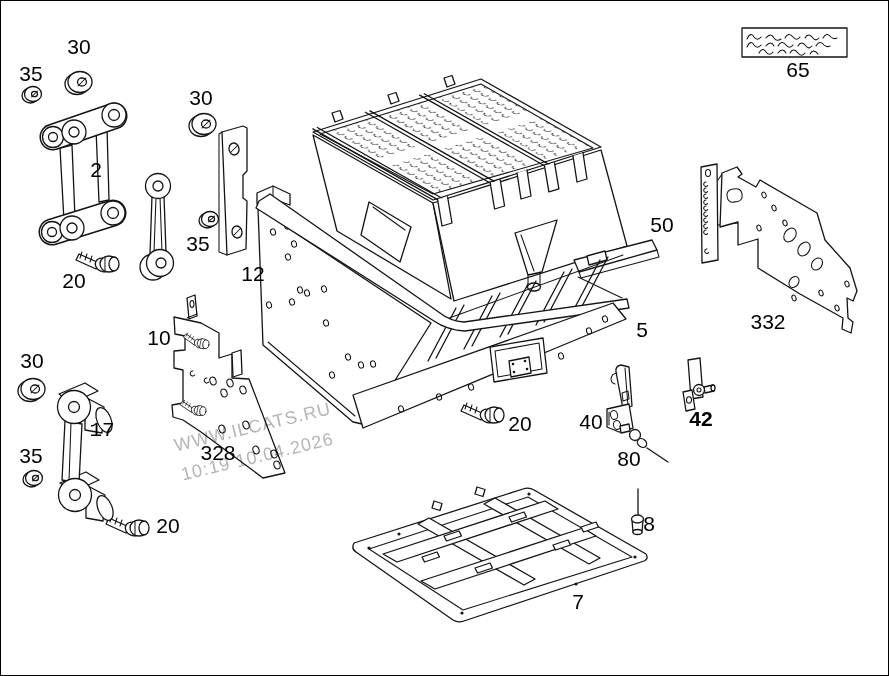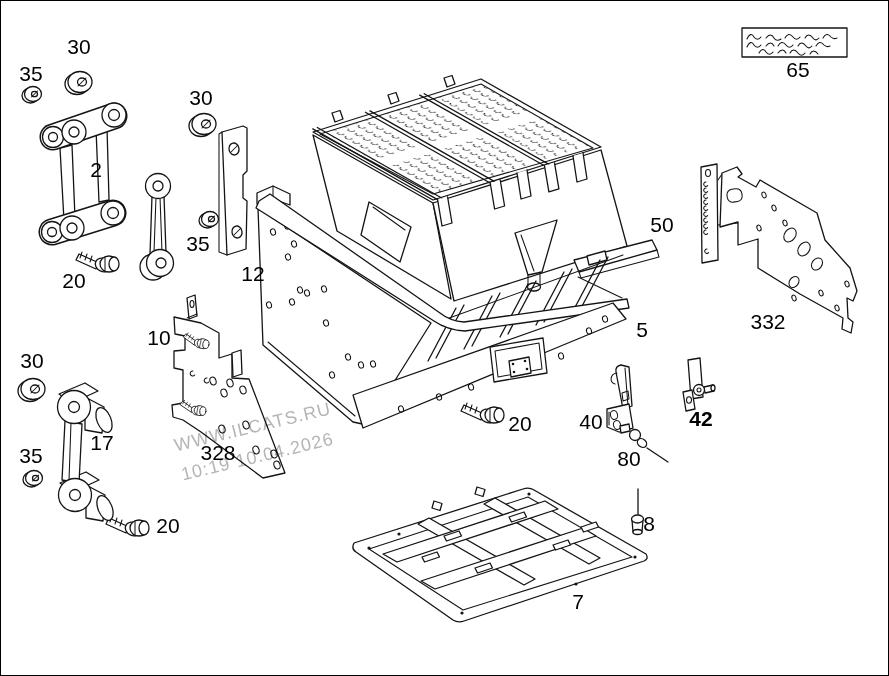--- a/index.html
+++ b/index.html
@@ -332,21 +332,21 @@
       <span class="callout" style="left: 197px; top: 242px;">35</span>
       <span class="callout" style="left: 229px; top: 272px; margin-left: 23px;">12</span>
       <span class="callout" style="left: 73px; top: 279px;">20</span>
       <span class="callout" style="left: 158px; top: 288px; margin-top: 48px;">10</span>
       <span class="callout" style="left: 661px; top: 211px; margin-top: 12px;">50</span>
       <span class="callout" style="left: 797px; top: 68px; text-align: right;">65</span>
       <span class="callout" style="left: 767px; top: 296px; margin-top: 24px;">332</span>
       <span class="callout" style="left: 641px; top: 328px;">5</span>
       <span class="callout" style="left: 31px; top: 359px;">30</span>
       <span class="callout" style="left: 30px; top: 454px;">35</span>
-      <span class="callout" style="left: 101px; top: 441px;">17</span>
+      <span class="callout" style="left: 101px; top: 429px; font-family: Liberation Mono, monospace;">17</span>
       <span class="callout" style="left: 217px; top: 451px;">328</span>
       <span class="callout" style="left: 167px; top: 524px;">20</span>
       <span class="callout" style="left: 519px; top: 422px;">20</span>
       <span class="callout" style="left: 590px; top: 420px;">40</span>
       <span class="callout" style="left: 628px; top: 457px;">80</span>
       <span class="callout" style="left: 700px; top: 417px; font-weight: bold;">42</span>
       <span class="callout" style="left: 648px; top: 522px;">8</span>
       <span class="callout" style="left: 577px; top: 600px;">7</span>
     </div>
 

